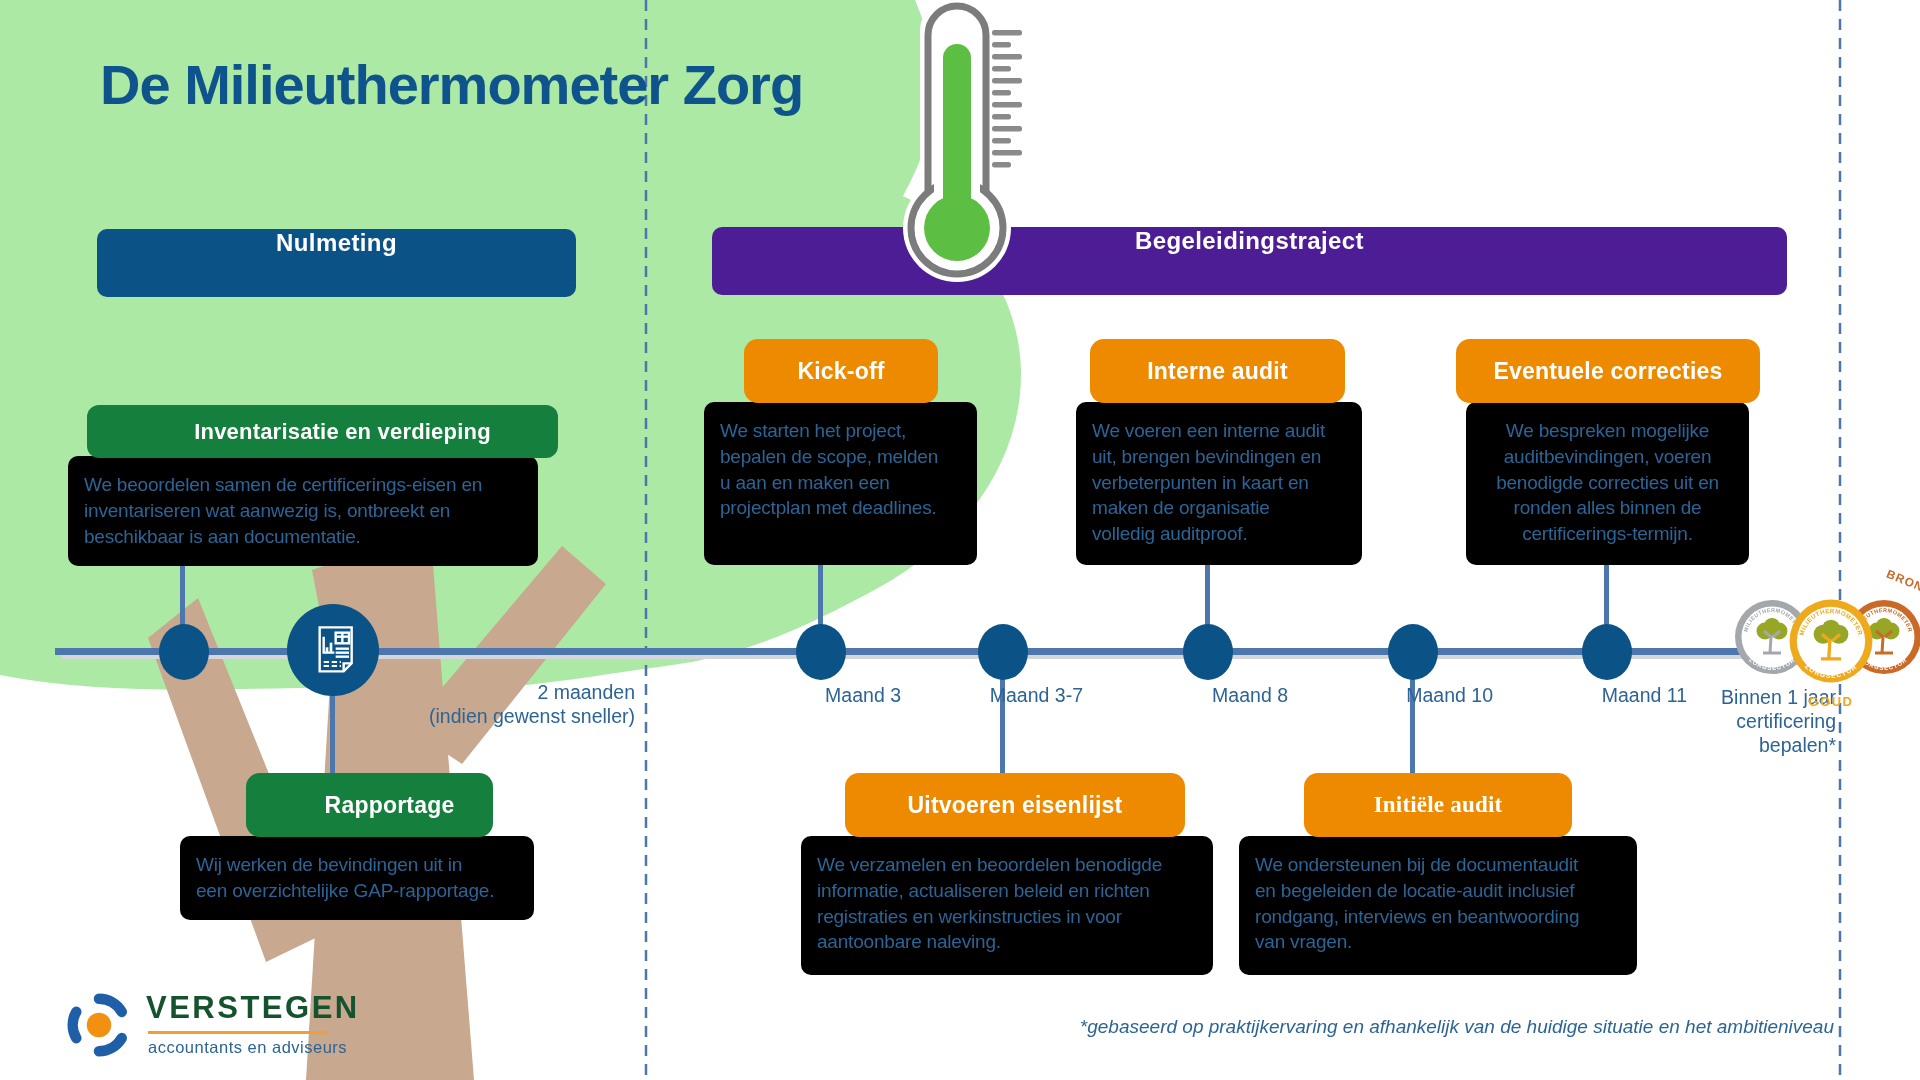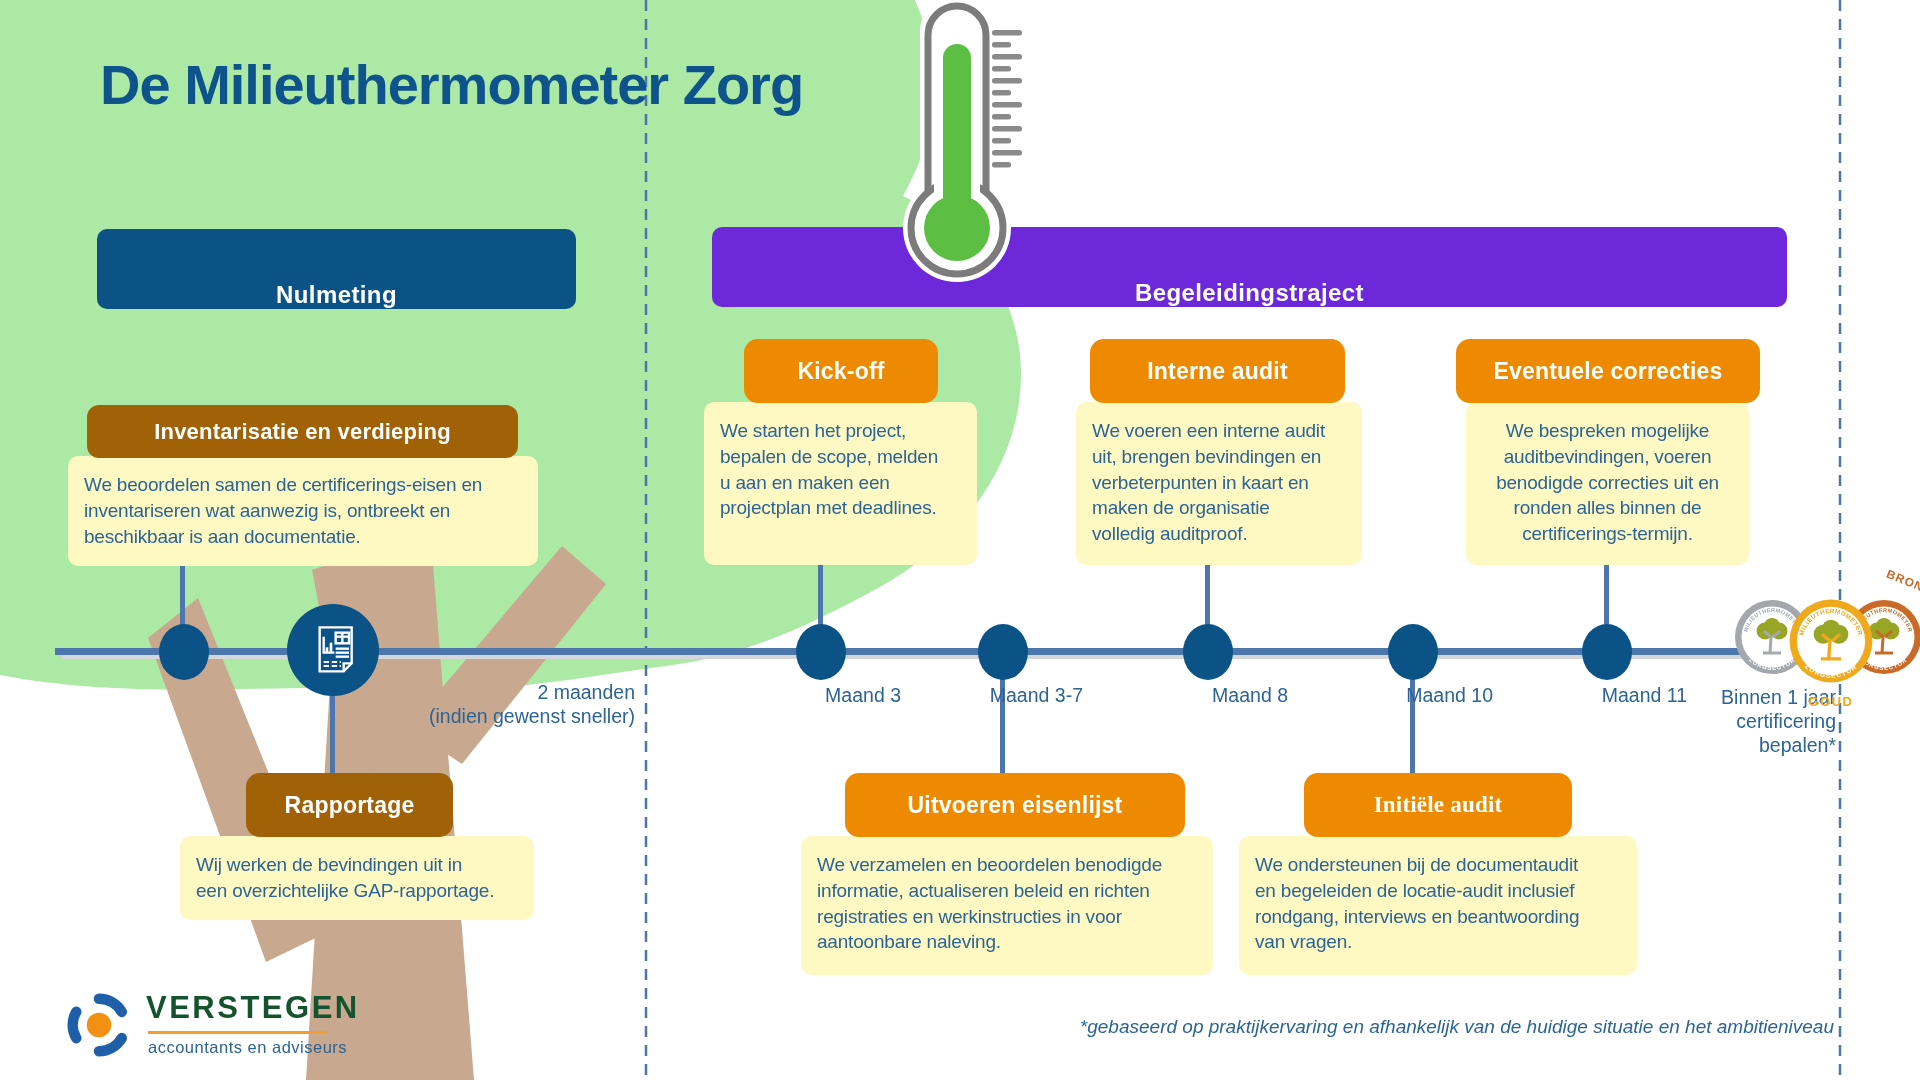--- a/index.html
+++ b/index.html
@@ -3,31 +3,31 @@
 <meta charset="utf-8">
 <style>
   html,body{margin:0;padding:0;background:#ffffff;}
   .stage{position:relative;width:1920px;height:1080px;overflow:hidden;background:#fff;
          font-family:"Liberation Sans",sans-serif;}
   .abs{position:absolute;}
   svg{display:block;}
   
   .title{left:100px;top:52px;font-size:56px;font-weight:bold;color:#0E538C;letter-spacing:-1px;z-index:6;}
   
-  .banner{height:80px;border-radius:10px;display:flex;align-items:flex-end;justify-content:center;
+  .banner{height:68px;border-radius:10px;display:flex;align-items:flex-start;justify-content:center;
           color:#fff;font-size:24px;font-weight:bold;letter-spacing:.4px;z-index:6;}
   .banner-blue{background:#0B5286;}
-  .banner-orange{background:#6d28d9;}
+  .banner-orange{background:#4c1d95;}
   
   .pill{border-radius:14px;display:flex;align-items:center;justify-content:center;color:#fff;
         font-size:23px;font-weight:bold;letter-spacing:.2px;z-index:7;}
-  .pill-blue{background:#a16207;}
+  .pill-blue{background:#15803d;padding-left:40px;}
   .pill-orange{background:#EE8A00;}
   
-  .cardbody{background:#fef9c3;border-radius:10px;color:#2C6496;font-size:19px;line-height:1.36;
+  .cardbody{background:#000000;border-radius:10px;color:#2C6496;font-size:19px;line-height:1.36;
             padding:16px 16px 10px 16px;white-space:pre-line;z-index:6;letter-spacing:-0.2px;box-sizing:border-box;}
   
   .tl-line{left:55px;top:648px;width:1720px;height:7px;background:#4C76AC;z-index:4;}
   .tl-shadow{left:62px;top:655px;width:1713px;height:4px;background:#D3D7DC;z-index:3;}
   .node{width:50px;height:56px;border-radius:50%;background:#0B5286;z-index:5;}
   .connector{width:5px;background:#4C76AC;z-index:4;}
   .tl-label{color:#2C6496;font-size:19.5px;line-height:1.22;z-index:6;}
   .tl-center{text-align:right;}
   .tl-right{text-align:right;}
   

